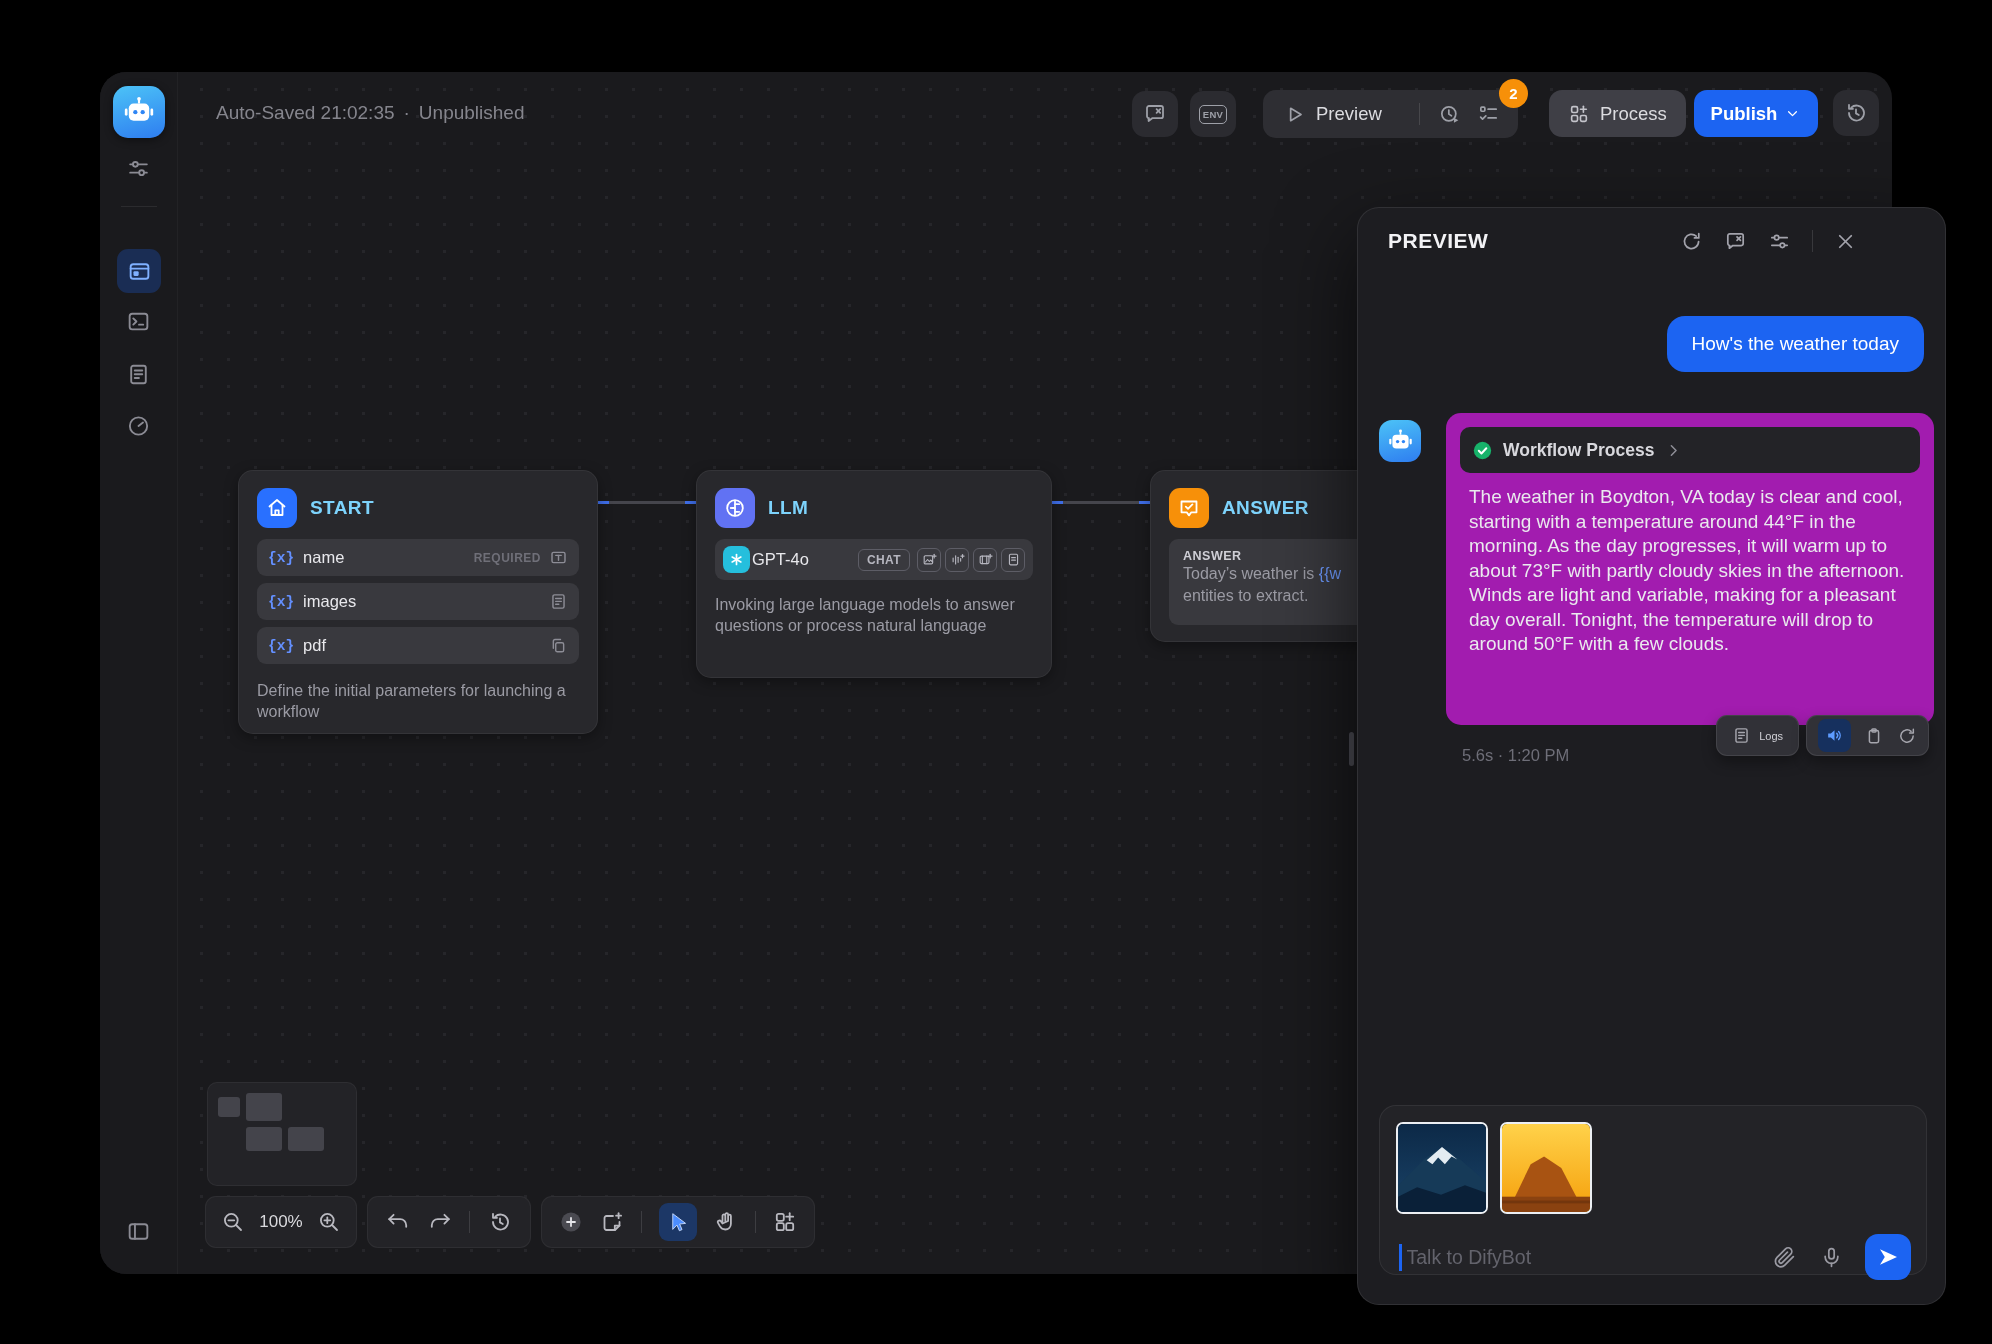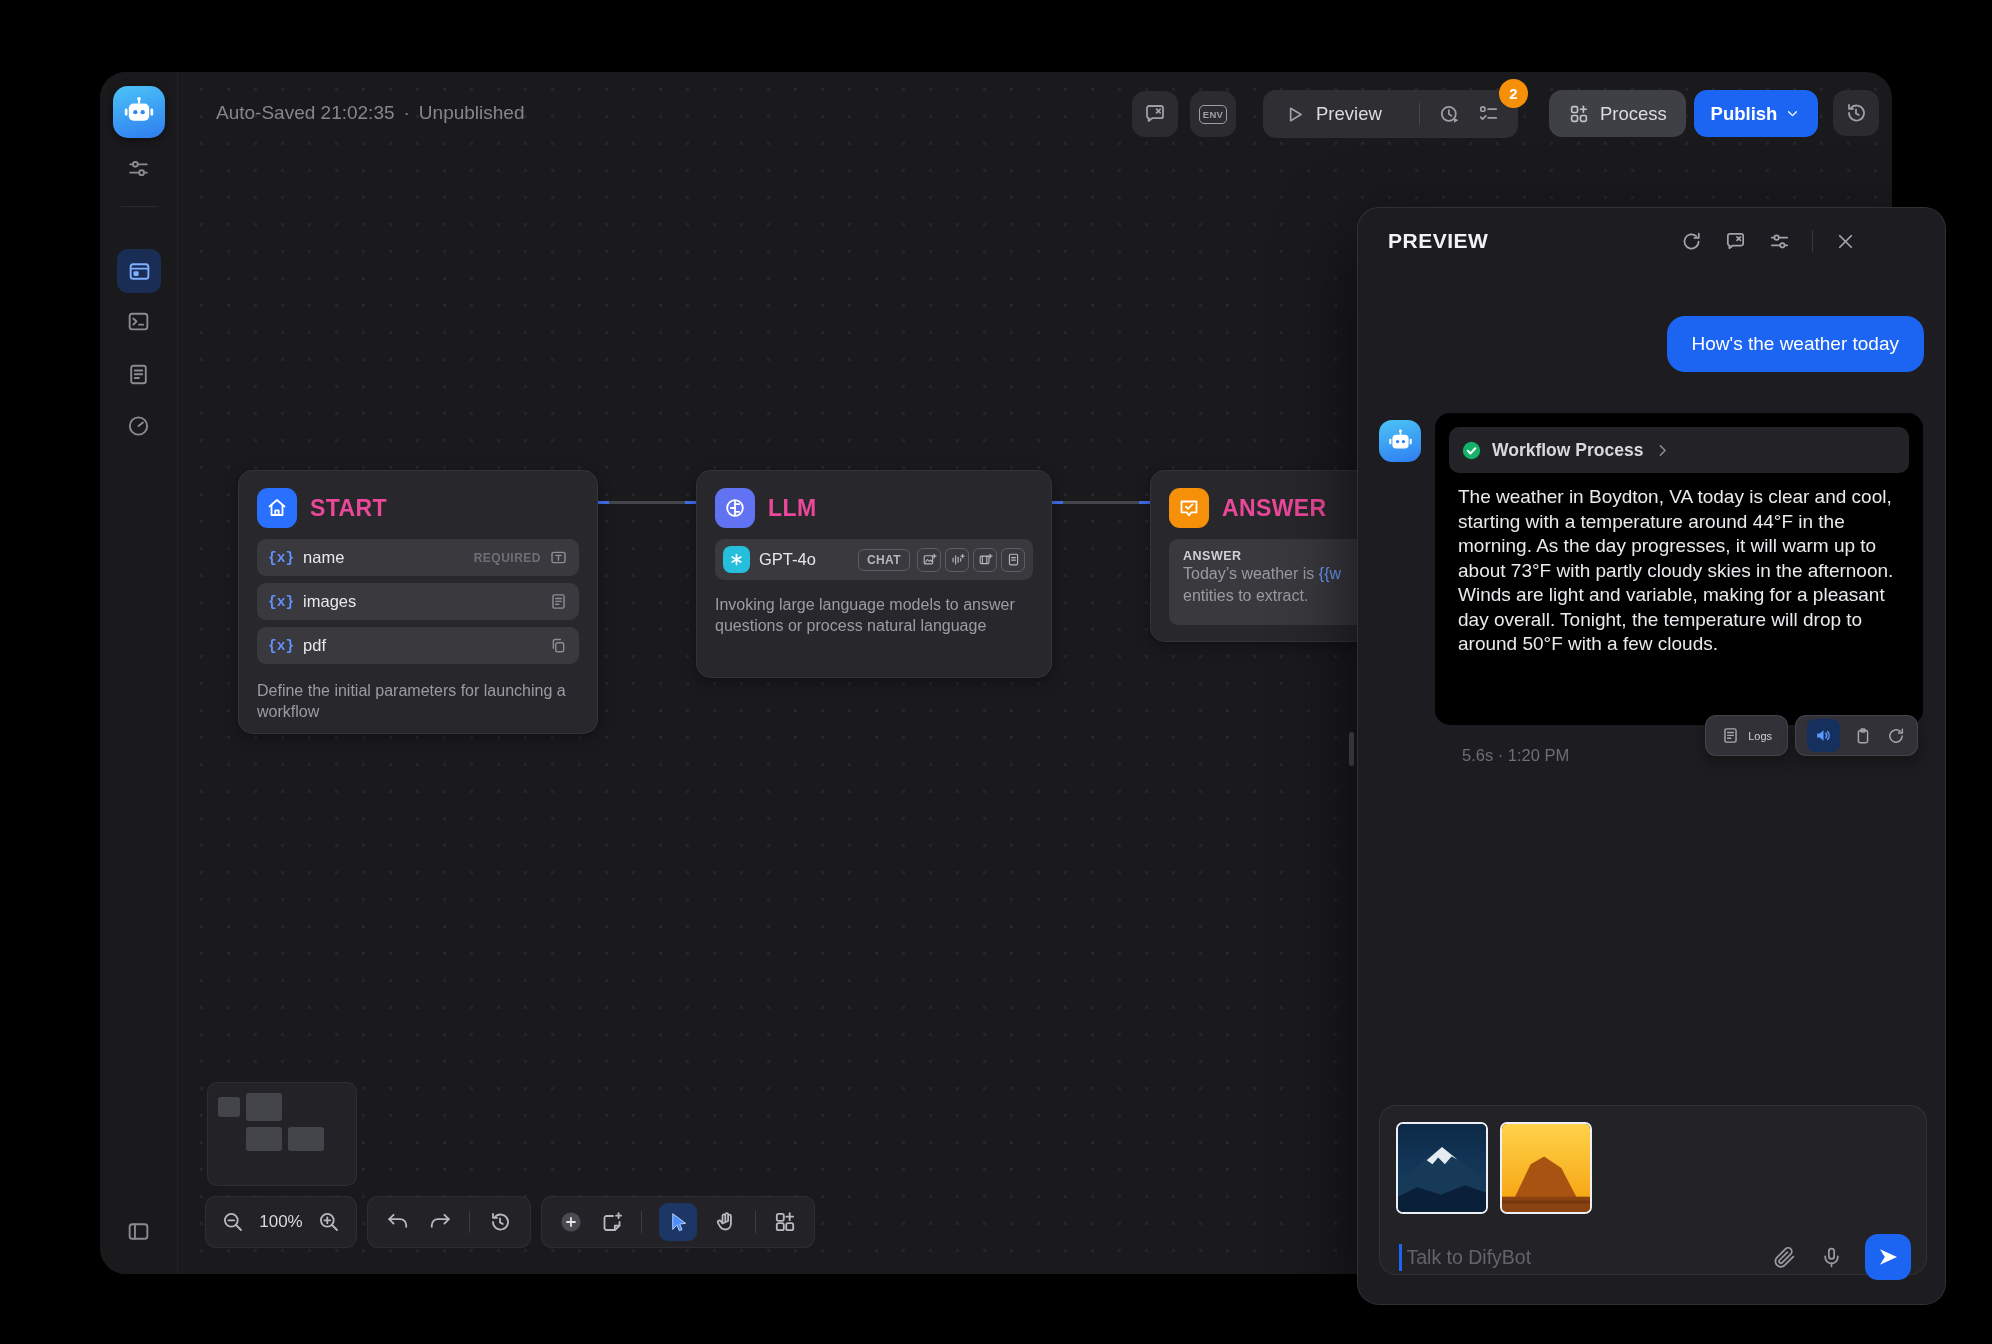--- a/index.html
+++ b/index.html
@@ -54,30 +54,30 @@
 
   
   .node{position:absolute;background:#28282c;border:1px solid rgba(255,255,255,.06);border-radius:15px;
         box-shadow:0 4px 14px rgba(0,0,0,.35);}
   #node-start{left:138px;top:398px;width:360px;height:264px;}
   #node-llm{left:596px;top:398px;width:356px;height:208px;}
   #node-answer{left:1050px;top:398px;width:356px;height:172px;}
   .nhead{display:flex;align-items:center;gap:13px;padding:17px 18px 11px;}
   .nico{width:40px;height:40px;border-radius:11px;display:flex;align-items:center;justify-content:center;color:#fff;}
   .nico svg{width:24px;height:24px;}
-  .ntitle{font-size:23px;font-weight:800;color:#ec4899;letter-spacing:.4px;}
+  .ntitle{font-size:19px;font-weight:800;color:#7dd3fc;letter-spacing:.4px;}
   .vrow{margin:0 18px 7px;height:37px;background:#39393e;border-radius:9px;display:flex;align-items:center;
         gap:9px;padding:0 11px;}
   .vtok{font-family:"Liberation Mono",monospace;font-size:14.5px;font-weight:700;color:#6490ff;}
   .vname{font-size:16.5px;color:#e8e8ec;text-align:center;}
   .vright{margin-left:auto;display:flex;align-items:center;gap:8px;color:#8d8d96;}
   .vright svg{width:19px;height:19px;}
   .vreq{font-size:12px;font-weight:700;letter-spacing:.5px;color:#6f6f78;}
   .ndesc{padding:9px 18px 0;font-size:16px;line-height:1.32;color:#9b9ba4;}
-  .mrow{margin:0 18px;height:41px;background:#39393e;border-radius:9px;display:flex;align-items:center;gap:9px;padding:0 8px;}
+  .mrow{margin:0 18px;height:41px;background:#39393e;border-radius:9px;display:flex;align-items:center;gap:2px;padding:0 8px;}
   .mavatar{width:27px;height:27px;border-radius:8px;background:#25bfdd;display:flex;align-items:center;justify-content:center;color:#fff;}
   .mavatar svg{width:17px;height:17px;}
   .mname{font-size:16.5px;color:#e8e8ec;}
   .mright{margin-left:auto;display:flex;gap:4px;align-items:center;}
   .chatpill{border:1.5px solid #5d5d66;border-radius:6px;color:#b6b6bf;font-size:12px;font-weight:700;
             letter-spacing:.4px;padding:3px 8px;margin-right:3px;}
   .mmico{width:24px;height:24px;border:1.5px solid #5d5d66;border-radius:6px;color:#b6b6bf;
          display:flex;align-items:center;justify-content:center;}
   .mmico svg{width:15px;height:15px;}
   .ansbox{margin:0 18px;background:#39393e;border-radius:9px;padding:10px 14px;height:86px;overflow:hidden;}
@@ -114,21 +114,21 @@
   .phead{position:absolute;left:0;top:0;right:0;height:66px;display:flex;align-items:center;padding:0 88px 0 30px;}
   .ptitle{font-size:21px;font-weight:800;letter-spacing:.5px;color:#f2f2f5;flex:1;}
   .pic{color:#a3a3ac;margin-left:21px;display:flex;}
   .pic svg{width:23px;height:23px;}
   .phead .vdiv{margin-left:21px;}
   .bubble-user{position:absolute;right:21px;top:108px;height:56px;padding:0 25px;background:#1c64f2;border-radius:18px;
          color:#fff;font-size:19px;display:flex;align-items:center;}
   .bot-avatar{position:absolute;left:21px;top:212px;width:42px;height:42px;border-radius:13px;
          background:linear-gradient(165deg,#4cc3f7,#2e7df0);display:flex;align-items:center;justify-content:center;}
   .bot-avatar svg{width:27px;height:27px;}
-  .bot-card{position:absolute;left:77px;top:205px;width:488px;height:312px;background:#000000;border-radius:15px;}
+  .bot-card{position:absolute;left:88px;top:205px;width:488px;height:312px;background:#a21caf;border-radius:15px;}
   .chip{margin:14px 14px 0;height:46px;background:#232327;border-radius:10px;display:flex;align-items:center;
         gap:11px;padding:0 13px;}
   .chip-check svg{width:19px;height:19px;}
   .chip-label{font-size:17.5px;font-weight:600;color:#d8d8dd;}
   .chev{color:#8d8d96;display:flex;}
   .chev svg{width:17px;height:17px;}
   .bot-text{margin:12px 20px 0 23px;font-size:19px;line-height:24.5px;color:#eaeaee;}
   .msg-actions{position:absolute;right:5px;bottom:-31px;display:flex;gap:7px;}
   .logs-btn{height:41px;padding:0 15px;background:#313137;border:1px solid rgba(255,255,255,.09);border-radius:11px;
         display:flex;align-items:center;gap:8px;color:#d0d0d6;font-size:11px;box-shadow:0 6px 14px rgba(0,0,0,.35);}

